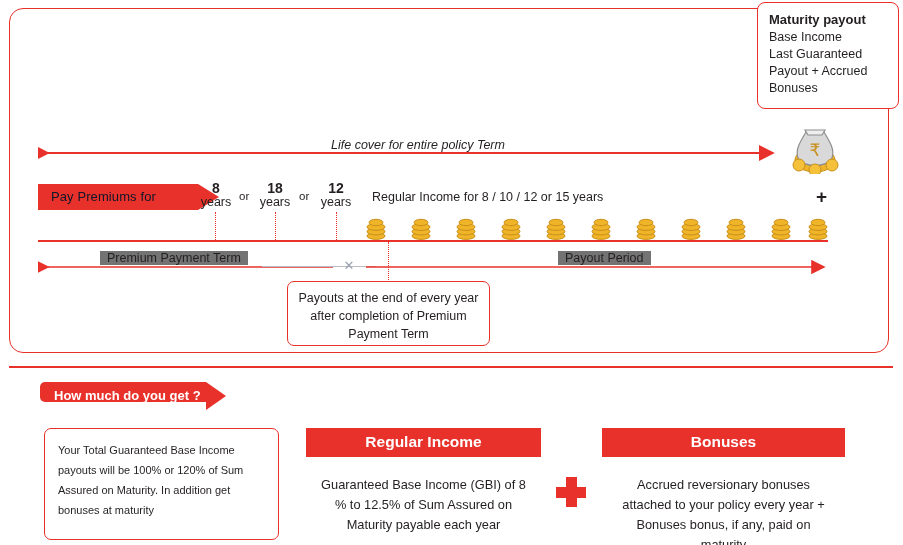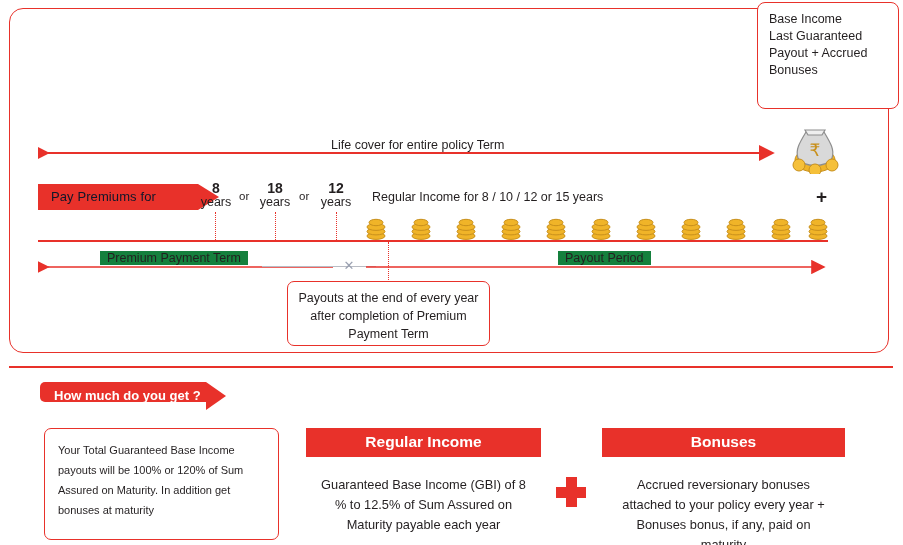--- a/index.html
+++ b/index.html
@@ -164,21 +164,21 @@
 
   
   .ppt-row, .payout-row {
     position: absolute;
     top: 259px;
     height: 16px;
   }
   .arrow-label {
     position: absolute;
     top: -8px;
-    background: #15803d;
+    background: #737373;
     padding: 0 7px;
     font-size: 12.5px;
     white-space: nowrap;
   }
   .cross-mark {
     position: absolute;
     left: 340px;
     top: 258px;
     width: 18px;
     height: 16px;
@@ -319,25 +319,26 @@
     <defs>
       <marker id="ahL" markerWidth="9" markerHeight="9" refX="8" refY="4.5" orient="auto">
         <polygon points="9,4.5 0,0 0,9" fill="#e8312a"></polygon>
       </marker>
       <marker id="ahR" markerWidth="9" markerHeight="9" refX="8" refY="4.5" orient="auto">
         <polygon points="9,4.5 0,0 0,9" fill="#e8312a"></polygon>
       </marker>
     </defs>
     <line x1="10" y1="9" x2="735" y2="9" stroke="#e8312a" stroke-width="1.8" marker-start="url(#ahL)" marker-end="url(#ahR)"></line>
   </svg>
-  <div class="lifecover-row" style="pointer-events:none;">
+  <div class="lifecover-row" style="pointer-events:none;font-style:italic;">
     <span class="lifecover-label">Life cover for entire policy Term</span>
   </div>
 
   <div class="maturity-box">
+    <div class="title">Maturity payout</div>
     <div>Base Income</div>
     <div>Last Guaranteed</div>
     <div>Payout + Accrued</div>
     <div>Bonuses</div>
   </div>
 
   <svg class="money-bag" viewBox="0 0 58 58">
     <ellipse cx="29" cy="44" rx="20" ry="12" fill="#f0b428" stroke="#c8901c" stroke-width="1"></ellipse>
     <path d="M20 16 C14 26, 9 34, 12 42 C16 52, 42 52, 46 42 C49 34, 44 26, 38 16 Z" fill="#d9d9d9" stroke="#8e8e8e" stroke-width="1.2"></path>
     <path d="M19 14 L39 14 L36 19 L22 19 Z" fill="#efefef" stroke="#8e8e8e" stroke-width="1.2"></path>

